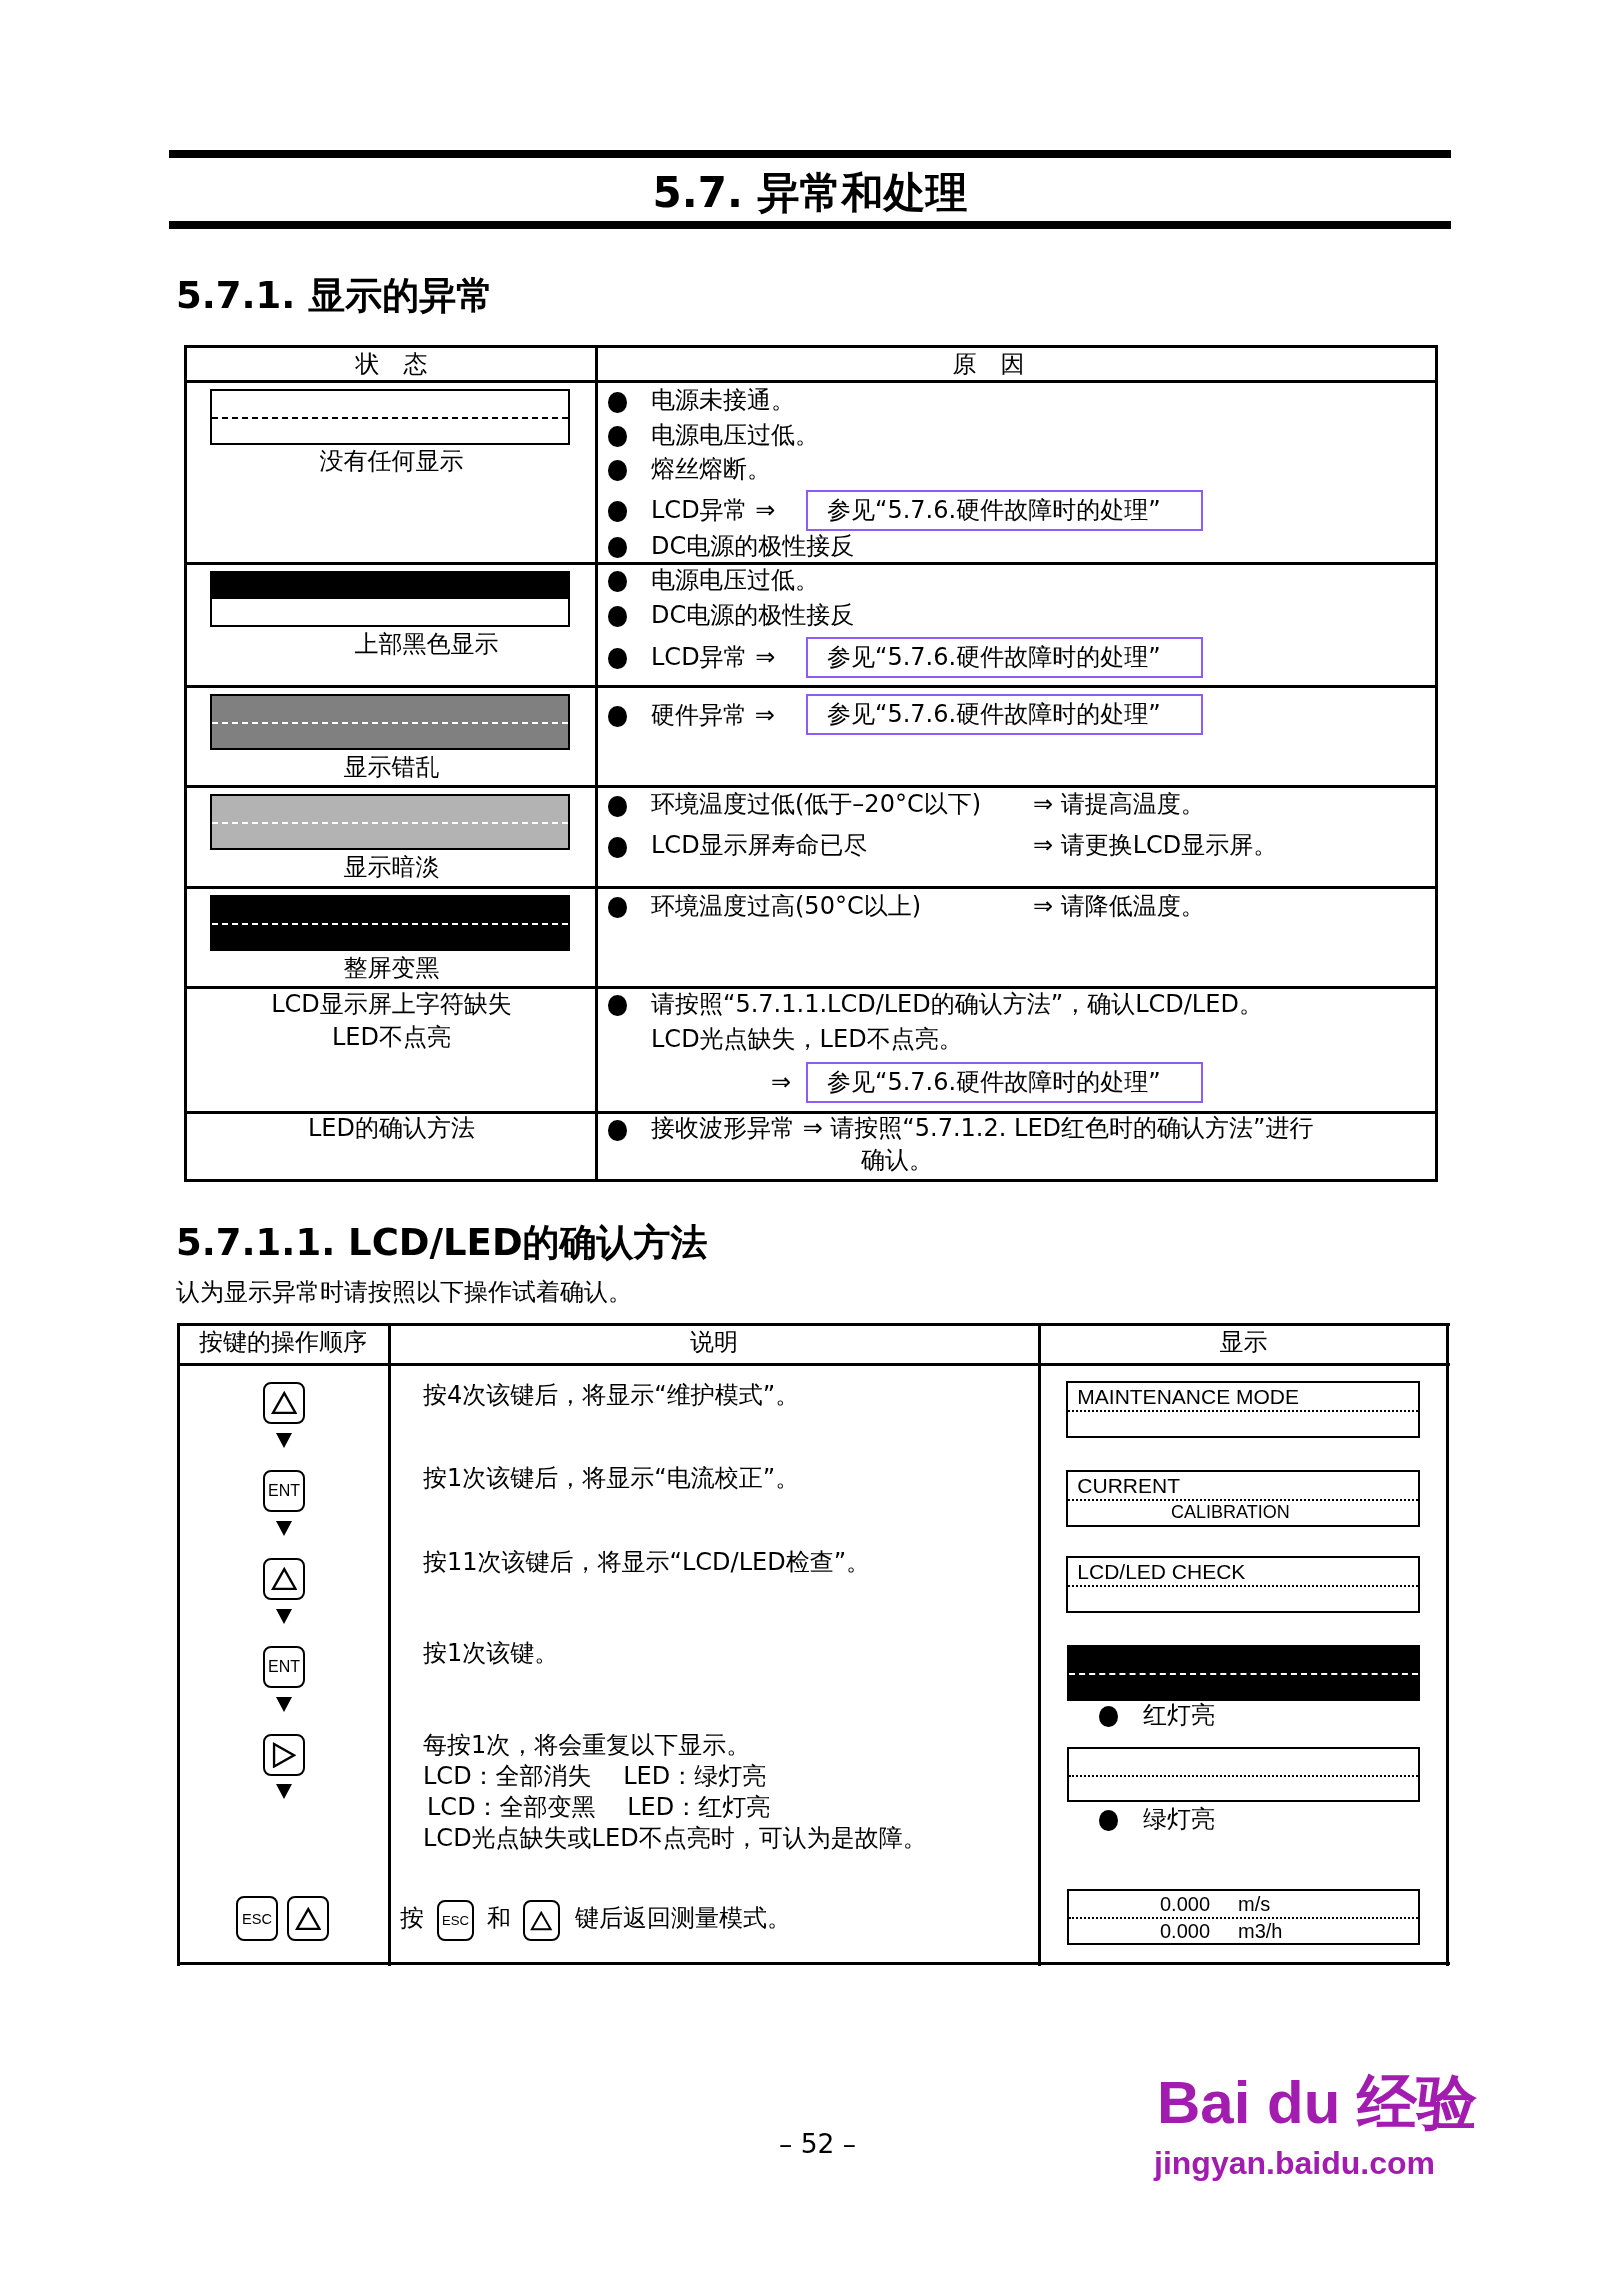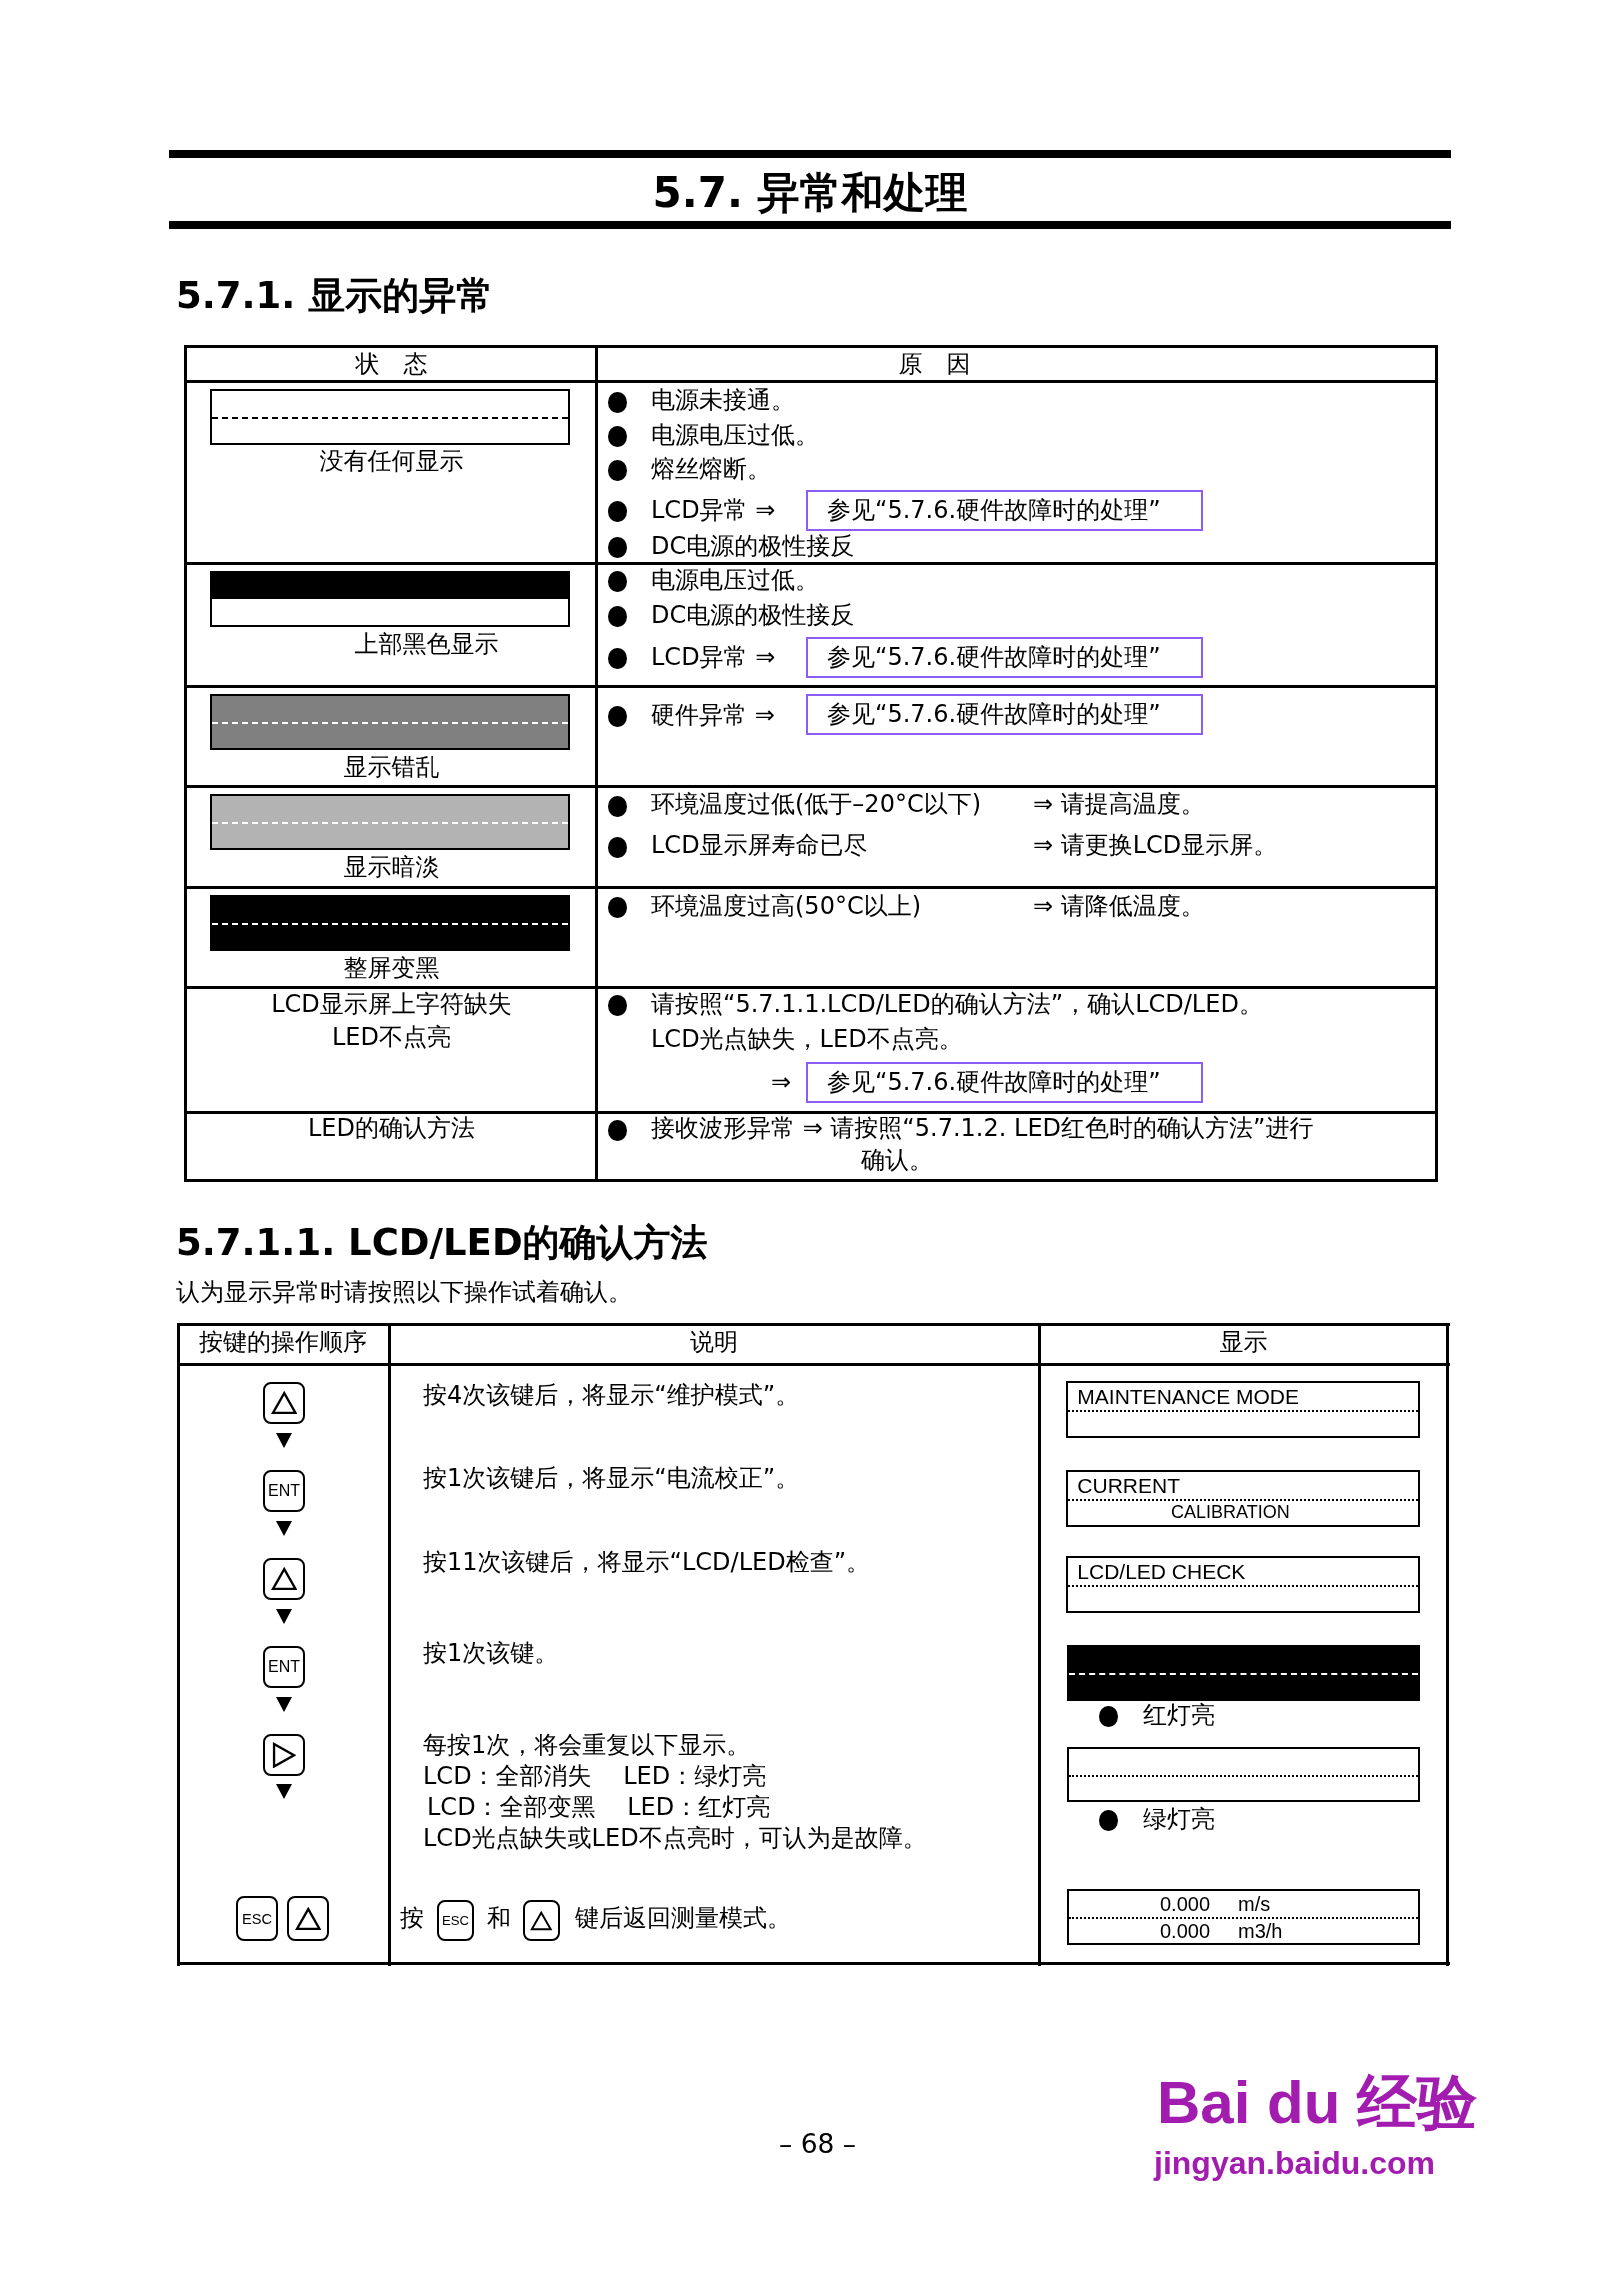--- a/index.html
+++ b/index.html
@@ -54,21 +54,21 @@
   <div class="hline" style="left:184px; width:1254px; top:785px;"></div>
   <div class="hline" style="left:184px; width:1254px; top:886px;"></div>
   <div class="hline" style="left:184px; width:1254px; top:986px;"></div>
   <div class="hline" style="left:184px; width:1254px; top:1111px;"></div>
   <div class="hline" style="left:184px; width:1254px; top:1179px;"></div>
   <div class="vline" style="left:184px; top:345px; height:837px;"></div>
   <div class="vline" style="left:595px; top:345px; height:837px;"></div>
   <div class="vline" style="left:1435px; top:345px; height:837px;"></div>
 
   <div class="txt center" style="left:187px; width:409px; top:348px; line-height:32px;">状　态</div>
-  <div class="txt center" style="left:577px; width:715px; top:348px; line-height:32px;border-radius:6px;">原　因</div>
+  <div class="txt center" style="left:631px; width:715px; top:348px; line-height:32px;border-radius:6px;">原　因</div>
 
   <div class="lcd" style="left:210px; top:389px; width:360px; height:56px;">
       <div class="dash"></div>
     </div>
   <div class="txt center" style="left:187px; width:409px; top:447px;">没有任何显示</div>
   <div class="bullet" style="left:608px; top:392px;"></div>
   <div class="txt" style="left:651px; top:386px;">电源未接通。</div>
   <div class="bullet" style="left:608px; top:426px;"></div>
   <div class="txt" style="left:651px; top:421px;">电源电压过低。</div>
   <div class="bullet" style="left:608px; top:460px;"></div>
@@ -228,17 +228,17 @@
       <span class="abs" style="left:91px;">0.000</span>
       <span class="abs" style="left:169px;">m/s</span>
     </div>
     <div class="abs" style="left:0; right:0; top:26.5px; height:26.5px; font-size:20px; line-height:26.5px; font-family:'Liberation Sans', sans-serif;">
       <span class="abs" style="left:91px;">0.000</span>
       <span class="abs" style="left:169px;">m3/h</span>
     </div>
   </div>
 </div>
 
-<div class="txt center" style="left:728px; width:179px; top:2128px; font-size:26.5px; line-height:32px;">– 68 –</div>
+<div class="txt center" style="left:728px; width:179px; top:2128px; font-size:26.5px; line-height:32px;">– 52 –</div>
 
 <div class="watermark" style="left:1157px; top:2070px; font-size:60px; line-height:66px;">Bai du 经验</div>
 <div class="watermark" style="left:1154px; top:2143px; font-size:32px; line-height:40px;">jingyan.baidu.com</div>
 
 
 </body></html>

